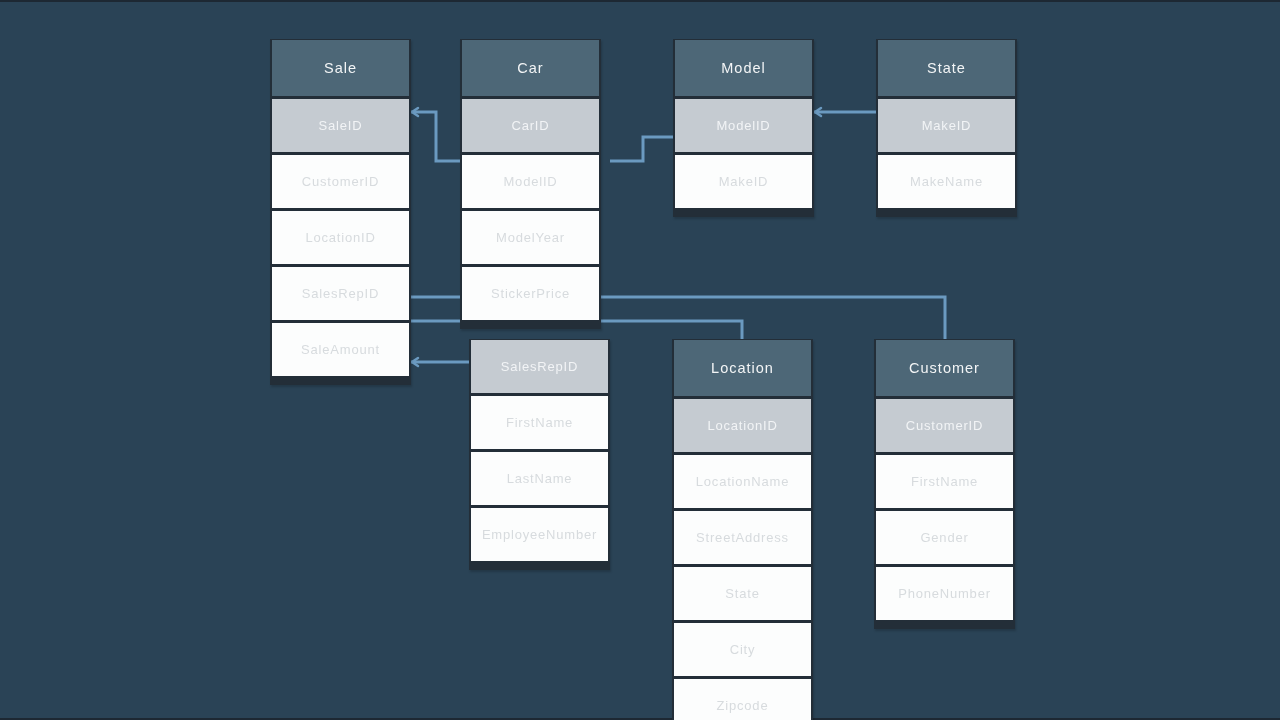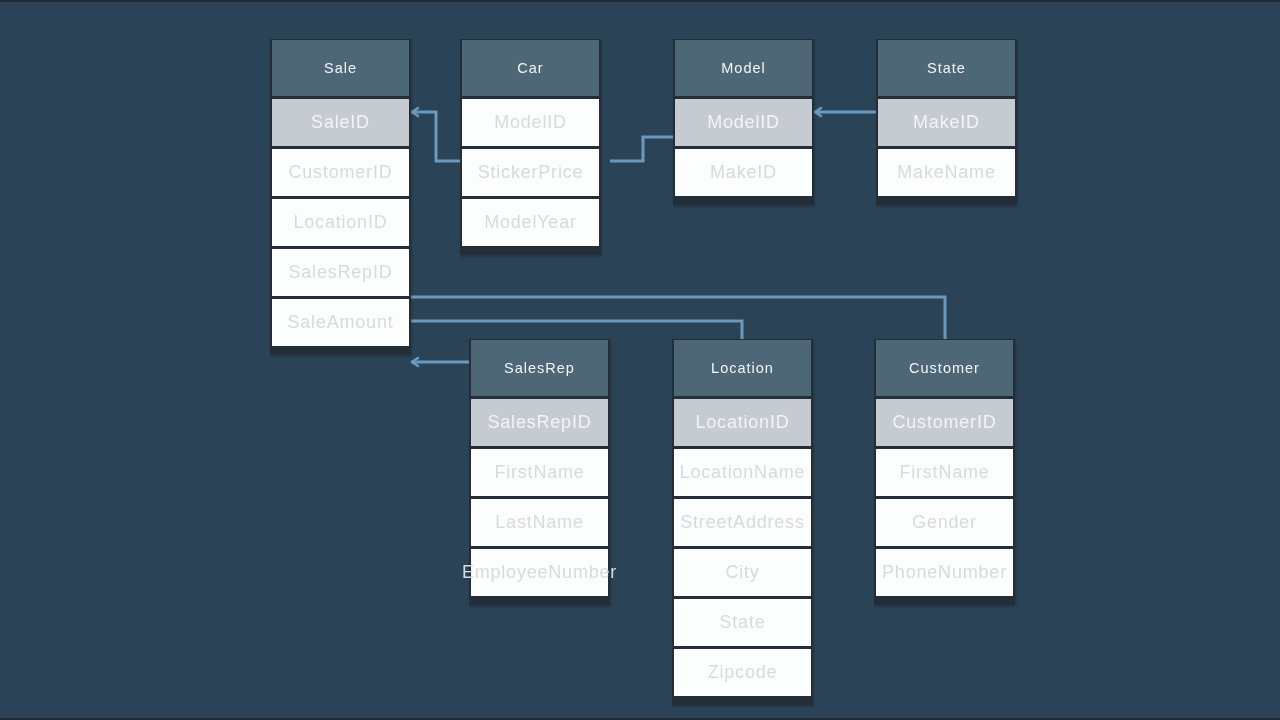--- a/index.html
+++ b/index.html
@@ -41,25 +41,25 @@
   .thead {
     height: 56px;
     margin-bottom: 3px;
     background: var(--header-bg);
     color: var(--header-text);
     font-size: 14.5px;
     letter-spacing: 1px;
     display: flex; align-items: center; justify-content: center;
   }
   .trow {
-    height: 47px;
+    height: 53px;
     margin-bottom: 3px;
     background: var(--row-bg);
     color: var(--row-text);
-    font-size: 18px;
+    font-size: 13px;
     letter-spacing: 0.8px;
     display: flex; align-items: center; justify-content: center;
     white-space: nowrap;
   }
   .trow:last-child { margin-bottom: 8px; }
   .trow.pk { background: var(--pk-bg); color: var(--pk-text); }
 
   .conn { fill: none; stroke: var(--line); stroke-width: 3; }
   .conn-arrow { fill: none; stroke: var(--line); stroke-width: 2.5; stroke-linecap: round; stroke-linejoin: round; }
 </style>
@@ -83,48 +83,48 @@
       <div class="etable" style="left: 270px; top: 39px;">
         <div class="thead">Sale</div>
         <div class="trow pk">SaleID</div>
         <div class="trow">CustomerID</div>
         <div class="trow">LocationID</div>
         <div class="trow">SalesRepID</div>
         <div class="trow">SaleAmount</div>
       </div>
       <div class="etable" style="left: 460px; top: 39px;">
         <div class="thead">Car</div>
+        <div class="trow pk">CarID</div>
         <div class="trow">ModelID</div>
+        <div class="trow">ModelYear</div>
         <div class="trow">StickerPrice</div>
-        <div class="trow">ModelYear</div>
       </div>
       <div class="etable" style="left: 673px; top: 39px;">
         <div class="thead">Model</div>
         <div class="trow pk">ModelID</div>
         <div class="trow">MakeID</div>
       </div>
       <div class="etable" style="left: 876px; top: 39px;">
         <div class="thead">State</div>
         <div class="trow pk">MakeID</div>
         <div class="trow">MakeName</div>
       </div>
       <div class="etable" style="left: 469px; top: 339px;">
-        <div class="thead">SalesRep</div>
         <div class="trow pk">SalesRepID</div>
         <div class="trow">FirstName</div>
         <div class="trow">LastName</div>
         <div class="trow">EmployeeNumber</div>
       </div>
       <div class="etable" style="left: 672px; top: 339px;">
         <div class="thead">Location</div>
         <div class="trow pk">LocationID</div>
         <div class="trow">LocationName</div>
         <div class="trow">StreetAddress</div>
+        <div class="trow">State</div>
         <div class="trow">City</div>
-        <div class="trow">State</div>
         <div class="trow">Zipcode</div>
       </div>
       <div class="etable" style="left: 874px; top: 339px;">
         <div class="thead">Customer</div>
         <div class="trow pk">CustomerID</div>
         <div class="trow">FirstName</div>
         <div class="trow">Gender</div>
         <div class="trow">PhoneNumber</div>
       </div>
     </div>

